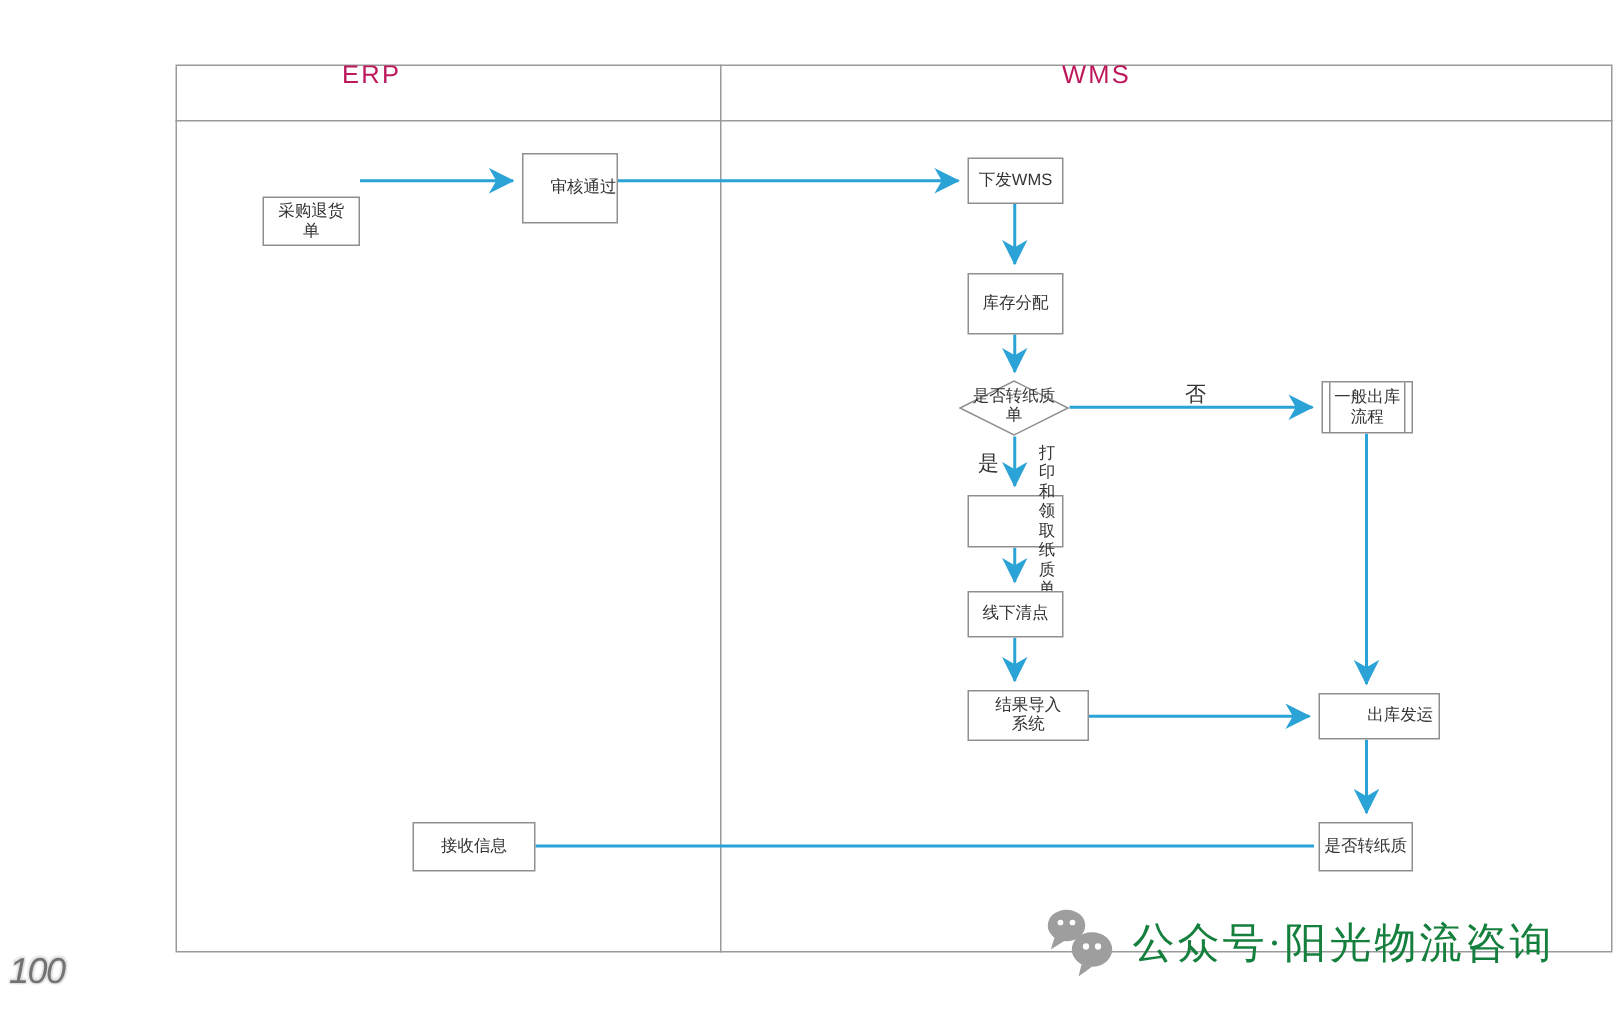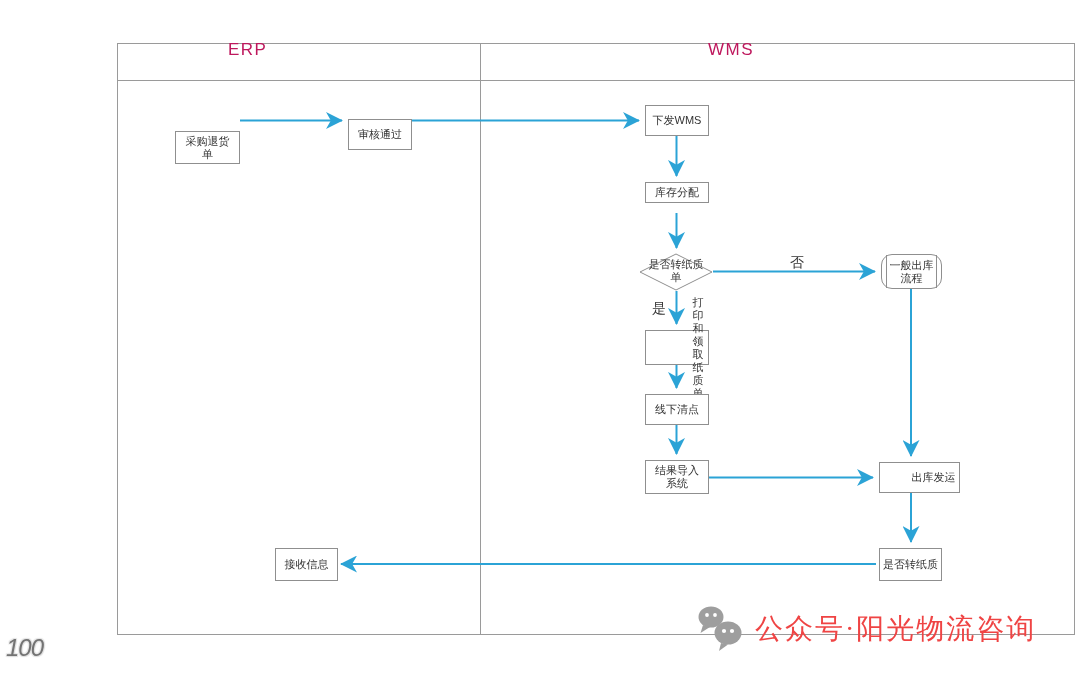--- a/index.html
+++ b/index.html
@@ -54,21 +54,21 @@
   .edge-label { position:absolute; font-size:14px; color:#333; }
   .edge-label.no  { left:790px; top:254px; }
   .edge-label.yes { left:652px; top:300px; }
 
   
   .wechat-wm {
     position:absolute; left:696px; top:605px; display:flex; align-items:center;
     gap:9px;
   }
   .wechat-wm .wm-text {
-    font-size:28px; color:#ef4444; letter-spacing:2px;
+    font-size:28px; color:#15803d; letter-spacing:2px;
     font-family:"Liberation Serif", serif;
   }
   .dashu-logo {
     position:absolute; left:6px; top:634px; display:flex; align-items:flex-end; gap:5px;
     color:#737373; font-weight:normal;
     text-shadow:0 0 1px #d9d9d9, 1px 1px 1px #dedede, -1px -1px 1px #e6e6e6, 1px -1px 1px #e6e6e6, -1px 1px 1px #e6e6e6;
   }
   .dashu-logo .logo-mark { font-size:24px; font-style:italic; letter-spacing:-1px; }
   .dashu-logo .logo-text { font-size:25px; letter-spacing:2px; }
 </style>
@@ -102,61 +102,61 @@
       <line x1="911" y1="289" x2="911" y2="456" marker-end="url(#ah)"></line>
       <line x1="911" y1="493" x2="911" y2="542" marker-end="url(#ah)"></line>
       <line x1="876" y1="564" x2="341" y2="564" marker-end="url(#ah)"></line>
     </g>
   </svg>
 
   <div class="node" style="left:175px;top:104px;width:65px;height:33px;margin-top:27px;">
     <span>采购退货
 单</span>
   </div>
-  <div class="node" style="left:348px;top:119px;width:64px;height:31px;">
+  <div class="node" style="left:348px;top:102px;width:64px;height:47px;justify-content:flex-end;">
     <span>审核通过</span>
   </div>
   <div class="node" style="left:645px;top:105px;width:64px;height:31px;">
     <span>下发WMS</span>
   </div>
-  <div class="node" style="left:645px;top:182px;width:64px;height:21px;">
+  <div class="node" style="left:645px;top:182px;width:64px;height:41px;">
     <span>库存分配</span>
   </div>
 
   <div class="diamond-wrap">
     <svg width="74" height="38">
       <polygon points="37,1 73,19 37,37 1,19" fill="#ffffff" stroke="#8f8f8f" stroke-width="1"></polygon>
     </svg>
     <span class="diamond-label">是否转纸质
 单</span>
   </div>
 
-  <div class="node predef" style="left:881px;top:254px;width:61px;height:35px;border-radius:11px;">
+  <div class="node predef" style="left:881px;top:254px;width:61px;height:35px;">
     <span>一般出库
 流程</span>
   </div>
 
   <div class="node" style="left:645px;top:330px;width:64px;height:35px;padding-left:42px;">
     <span>打印和领
 取纸质单</span>
   </div>
   <div class="node" style="left:645px;top:394px;width:64px;height:31px;text-align:right;">
     <span>线下清点</span>
   </div>
-  <div class="node" style="left:645px;top:460px;width:64px;height:34px;">
+  <div class="node" style="left:645px;top:460px;width:81px;height:34px;">
     <span>结果导入
 系统</span>
   </div>
   <div class="node" style="left:879px;top:462px;width:81px;height:31px;padding-left:28px;">
     <span>出库发运</span>
   </div>
   <div class="node" style="left:879px;top:548px;width:63px;height:33px;">
     <span>是否转纸质</span>
   </div>
-  <div class="node" style="left:275px;top:548px;width:63px;height:33px;">
+  <div class="node" style="left:275px;top:548px;width:82px;height:33px;">
     <span>接收信息</span>
   </div>
 
   <div class="edge-label no">否</div>
   <div class="edge-label yes">是</div>
 
   <div class="wechat-wm">
     <svg width="50" height="48" viewBox="0 0 50 48">
       <g fill="#9e9e9e">
         <ellipse cx="15" cy="12" rx="12.5" ry="10.5"></ellipse>

